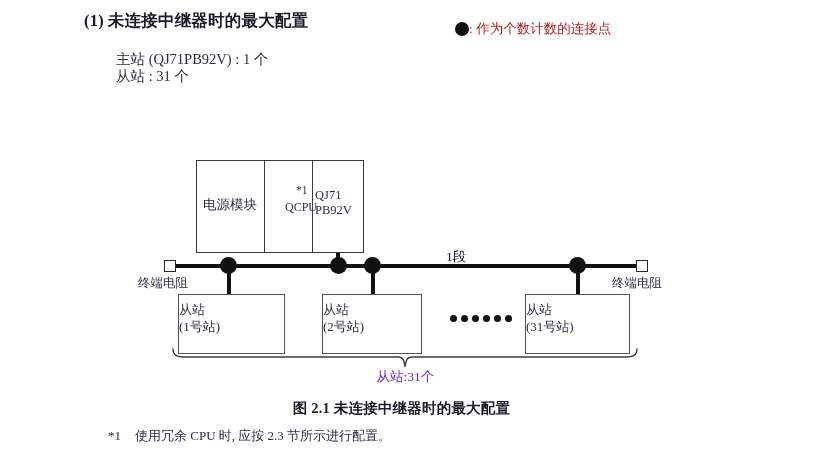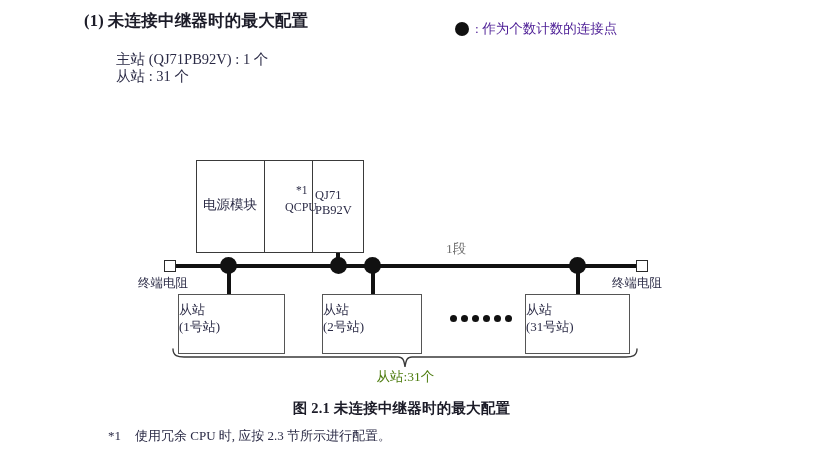--- a/index.html
+++ b/index.html
@@ -175,23 +175,23 @@
     width: 4px;
     height: 28px;
     background: #111111;
     top: 146px;
   }
 
   
   .seg-label {
     position: absolute;
     left: 446px;
-    top: 120px;
-    font-size: 13.5px;
-    color: #737373;
+    top: 128px;
+    font-size: 13.5px;
+    color: #0f172a;
     white-space: nowrap;
   }
 
   
   .slave {
     position: absolute;
     top: 174px;
     height: 60px;
     border: 1.4px solid #555555;
     box-sizing: border-box;
@@ -233,34 +233,33 @@
   }
   .brace svg { display: block; }
 
   .brace-label {
     position: absolute;
     left: 0;
     top: 248px;
     width: 821px;
     text-align: center;
     font-size: 13.5px;
-    color: #4d7c0f;
+    color: #6d28d9;
   }
   .brace-label span { margin-left: -10px; }
 
   
   .legend {
     position: absolute;
     left: 455px;
     top: 20px;
     display: flex;
     align-items: center;
-    gap: 6px;
-    font-size: 13.5px;
-    color: #4c1d95;
+    font-size: 13.5px;
+    color: #b91c1c;
     white-space: nowrap;
   }
   .legend-dot {
     display: inline-block;
     width: 14px;
     height: 14px;
     border-radius: 50%;
     background: #111111;
   }
 

